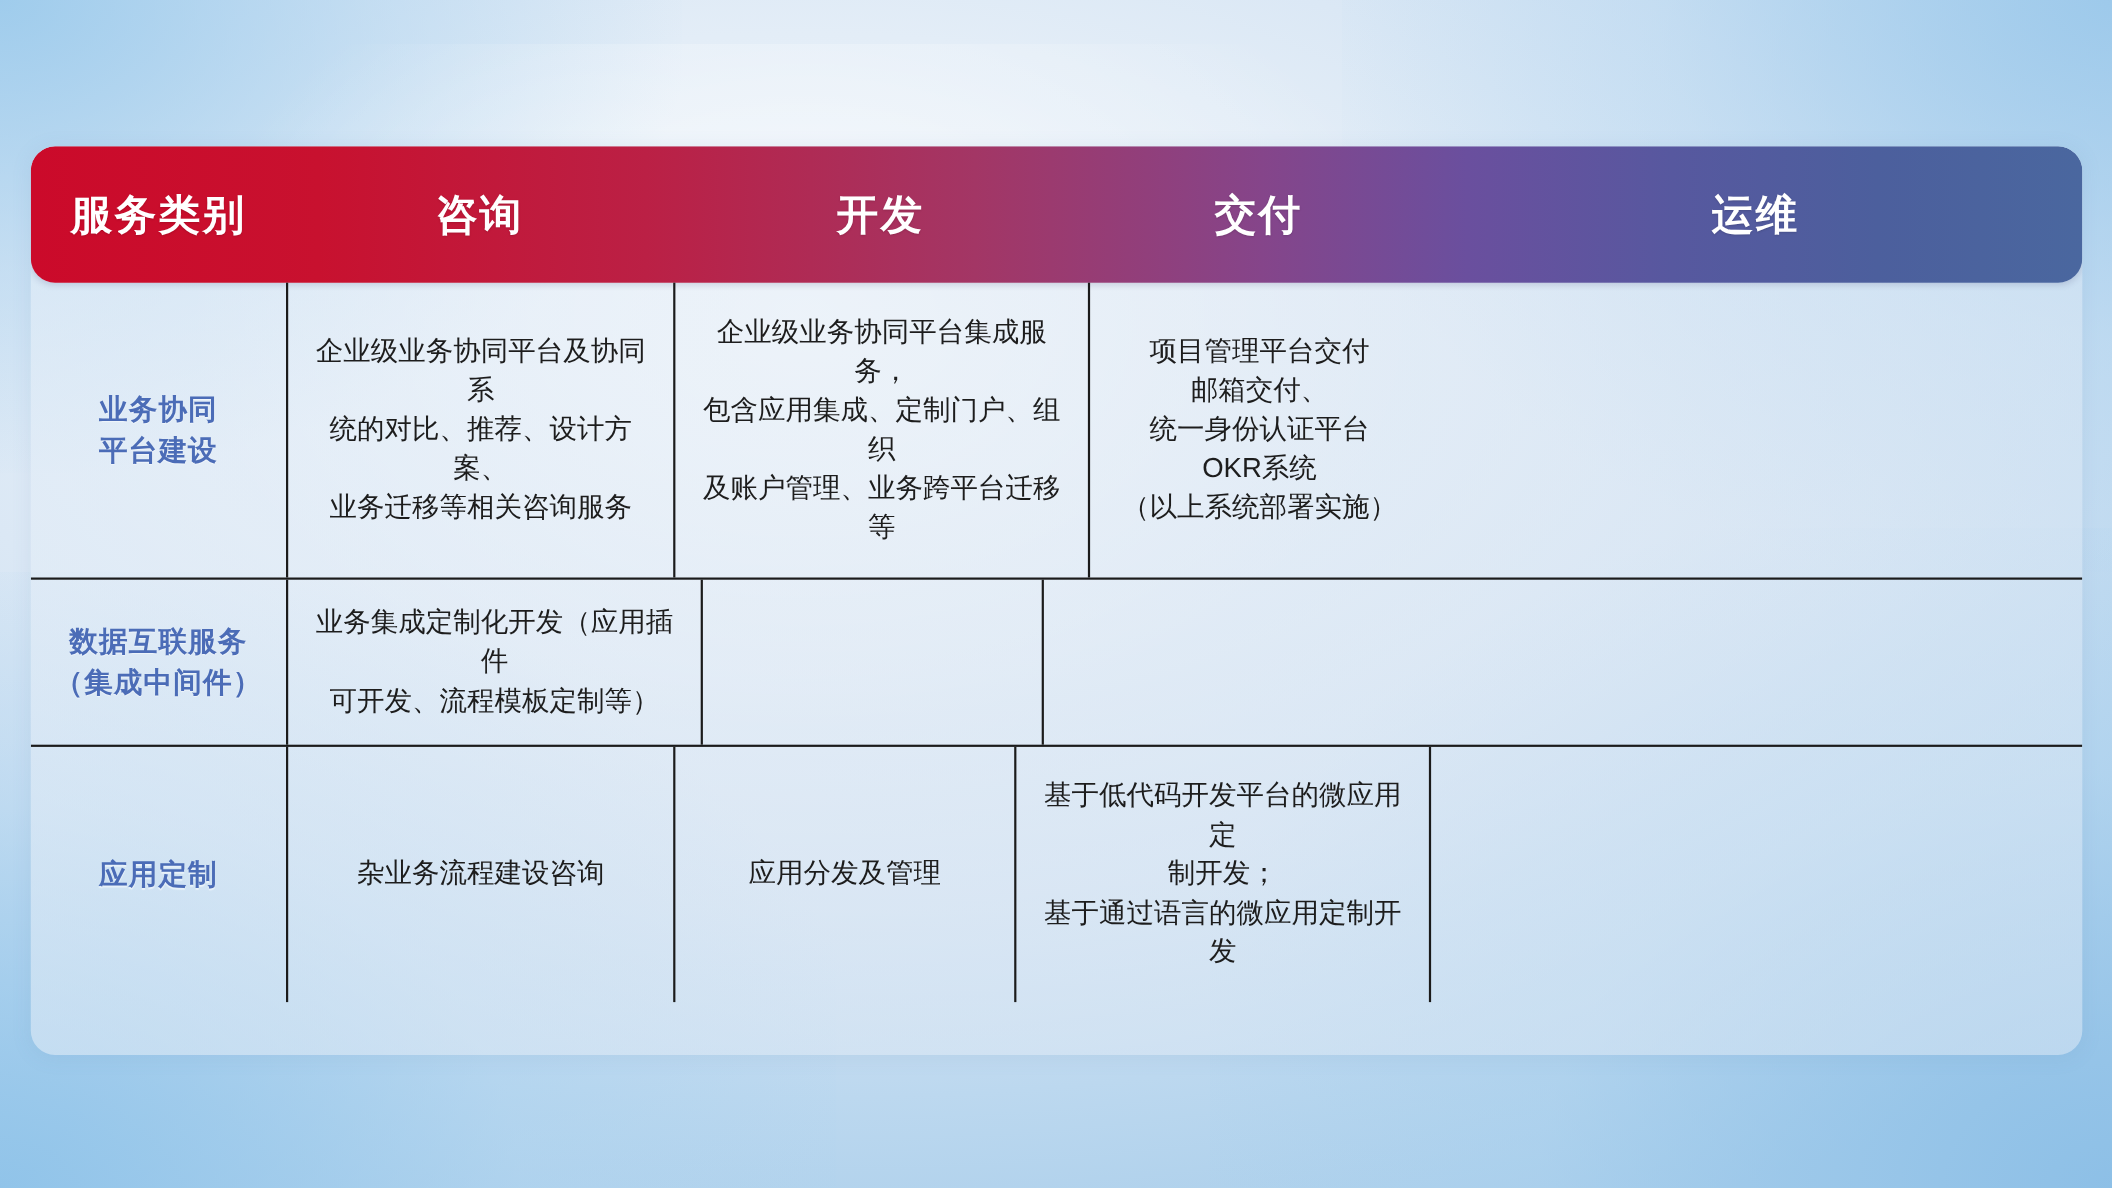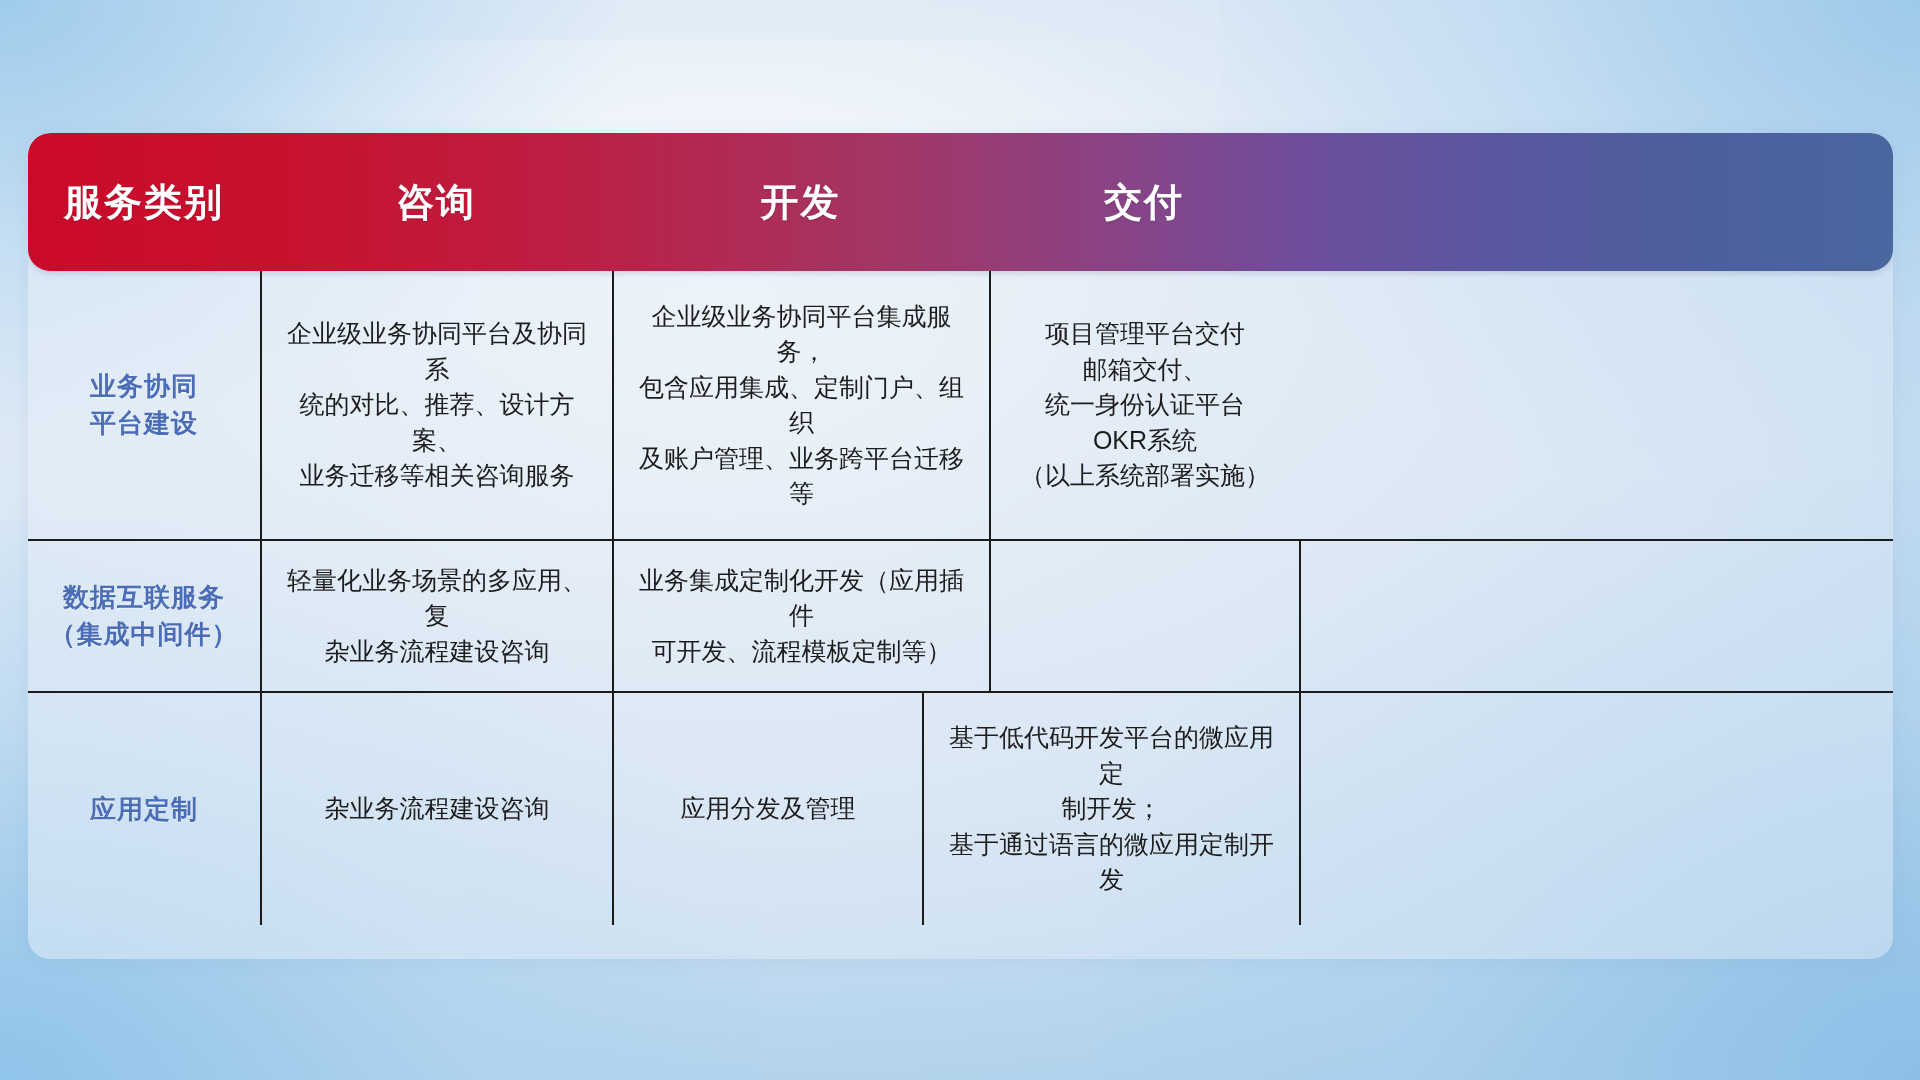--- a/index.html
+++ b/index.html
@@ -47,21 +47,21 @@
     width:1865px; height:826px;
     border-radius:22px;
     background:linear-gradient(135deg, rgba(228,238,248,0.62) 0%, rgba(224,234,245,0.55) 45%, rgba(216,230,244,0.58) 100%);
     box-shadow:0 2px 18px rgba(90,130,175,0.10);
     overflow:hidden;
   }
 
   
   #table-header {
     position:relative;
-    height:138px;
+    height:124px;
     border-radius:22px;
     background:linear-gradient(90deg,
         #cb0a2a 0%,
         #c8112f 14%,
         #bb2045 30%,
         #a33665 46%,
         #85458a 60%,
         #6a4f9e 70%,
         #57589f 80%,
         #4c5f9d 90%,
@@ -132,20 +132,21 @@
 <div class="bg-tint-br"></div>
 <div class="bg-sheen"></div>
 
 <div id="table-panel">
 
   <div id="table-header">
     <div class="hcell c0">服务类别</div>
     <div class="hcell c1">咨询</div>
     <div class="hcell c2">开发</div>
     <div class="hcell c3">交付</div>
+    <div class="hcell c4">运维</div>
   </div>
 
   <div id="table-body">
 
     <div class="trow r0">
       <div class="cell c0 cat">业务协同
 平台建设</div>
       <div class="cell c1 vdiv">企业级业务协同平台及协同系
 统的对比、推荐、设计方案、
 业务迁移等相关咨询服务</div>
@@ -155,22 +156,20 @@
       <div class="cell c3 vdiv">项目管理平台交付
 邮箱交付、
 统一身份认证平台
 OKR系统
 （以上系统部署实施）</div>
     </div>
 
     <div class="trow r1">
       <div class="cell c0 cat">数据互联服务
 （集成中间件）</div>
-      <div class="cell c1 vdiv">轻量化业务场景的多应用、复
-杂业务流程建设咨询</div>
       <div class="cell c2 vdiv">业务集成定制化开发（应用插件
 可开发、流程模板定制等）</div>
       <div class="cell c3 vdiv"></div>
       <div class="cell c4 vdiv"></div>
     </div>
 
     <div class="trow r2">
       <div class="cell c0 cat">应用定制</div>
       <div class="cell c1 vdiv">杂业务流程建设咨询</div>
       <div class="cell c3 vdiv">应用分发及管理</div>

